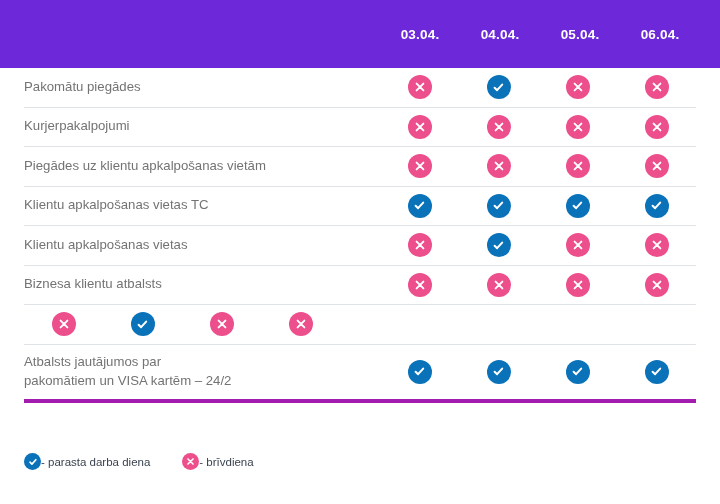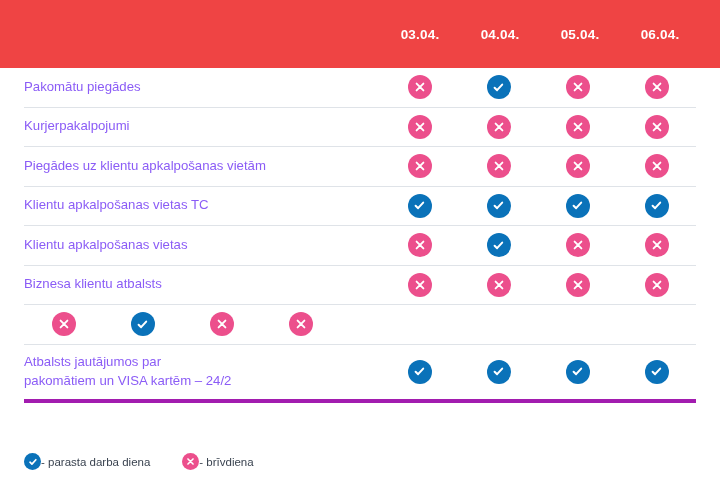--- a/index.html
+++ b/index.html
@@ -19,21 +19,21 @@
     width: 720px;
     height: 504px;
   }
   
   .header {
     position: absolute;
     left: 0;
     top: 0;
     width: 720px;
     height: 68px;
-    background: #ef4444;
+    background: #6d28d9;
     display: flex;
     align-items: center;
   }
   .header-spacer {
     width: 380px;
     height: 68px;
   }
   .date-cell {
     width: 80px;
     text-align: center;
@@ -60,21 +60,21 @@
   }
   .row.tall {
     height: 58px;
   }
   .row:last-child {
     border-bottom: 4px solid #a21caf;
   }
   .row-label {
     width: 356px;
     font-size: 13.2px;
-    color: #8b5cf6;
+    color: #737373;
     line-height: 1.42;
     padding-right: 6px;
     box-sizing: border-box;
   }
   .cell {
     width: 79px;
     display: flex;
     align-items: center;
     justify-content: center;
   }

